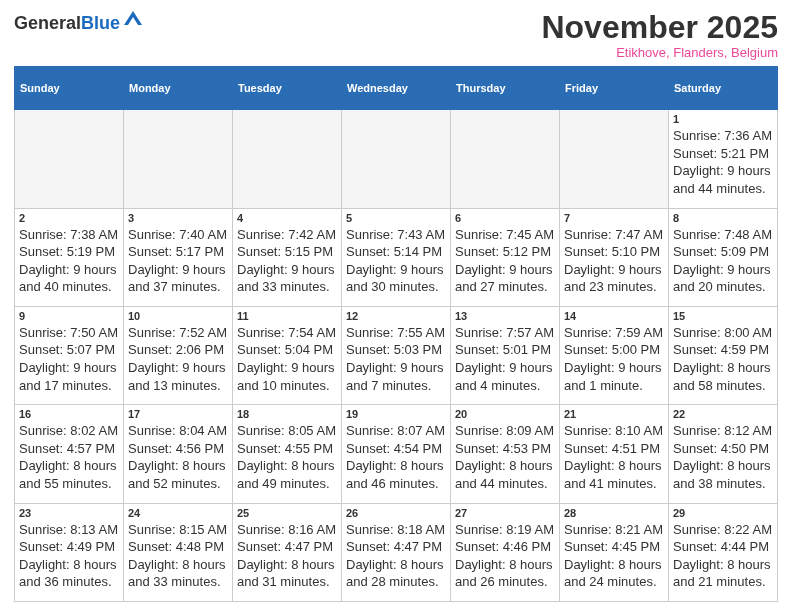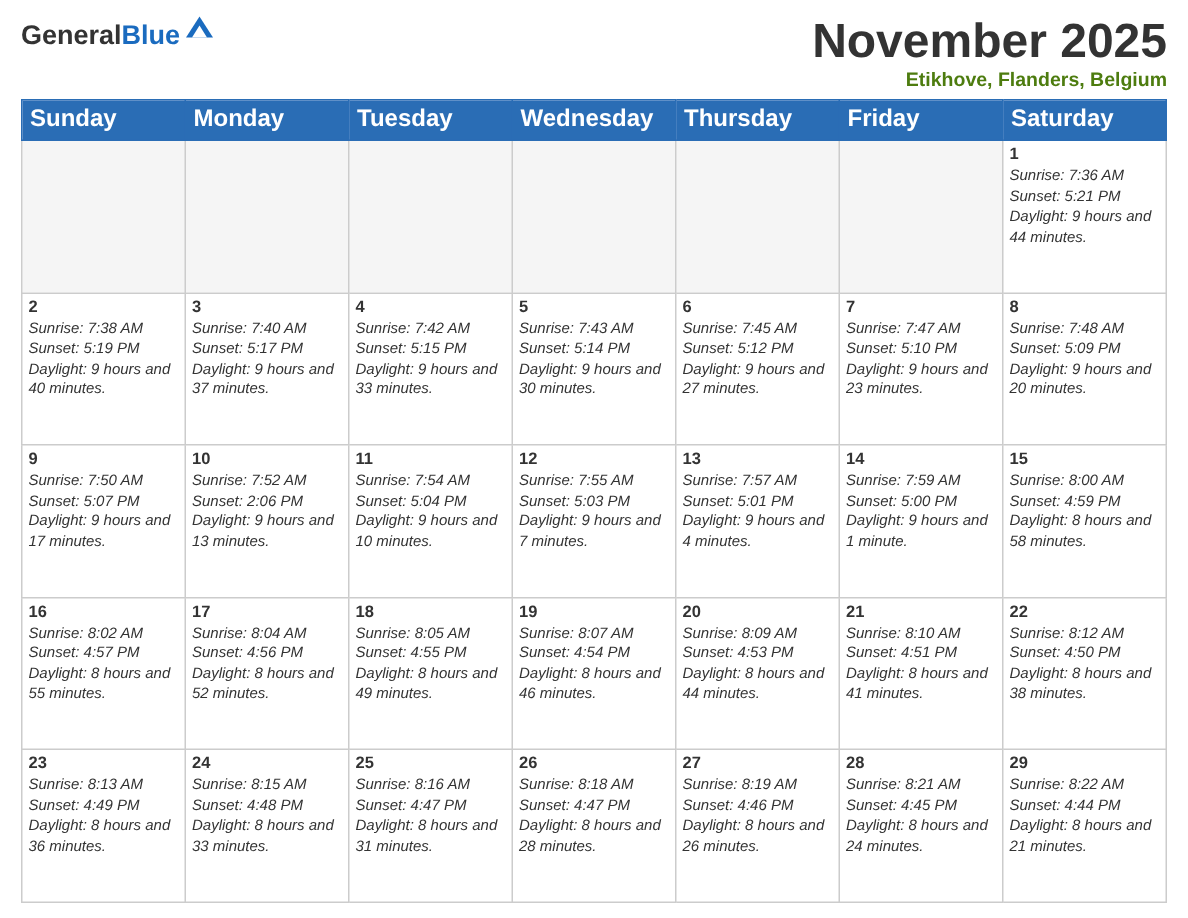--- a/index.html
+++ b/index.html
@@ -47,36 +47,35 @@
       text-align: right;
     }
     .calendar-title {
       font-size: 32px;
       font-weight: bold;
       color: #333;
       line-height: 1.1;
     }
     .calendar-subtitle {
       font-size: 13px;
-      color: #4d7c0f;
-      font-weight: bold;
+      color: #ec4899;
     }
     .calendar {
       flex: 1;
       border: 1px solid #ccc;
       border-collapse: collapse;
       width: 100%;
       table-layout: fixed;
     }
     .calendar th {
       background: #2a6db5;
       color: #fff;
-      font-size: 16px;
+      font-size: 11px;
       font-weight: bold;
-      padding: 4px 5px;
+      padding: 15px 5px;
       border: 1px solid #2a6db5;
       text-align: left;
     }
     .calendar td {
       border: 1px solid #ccc;
       vertical-align: top;
       padding: 3px 4px;
       font-size: 9.5px;
       color: #333;
       background: #fff;
@@ -86,24 +85,23 @@
       background: #f5f5f5;
     }
     .day-number {
       font-size: 11px;
       font-weight: bold;
       color: #333;
       display: block;
       margin-bottom: 2px;
     }
     .day-info {
-      font-size: 10px;
+      font-size: 13px;
       color: #333;
       line-height: 1.35;
-      font-style: italic;
     }
     .week-row td {
       height: 72px;
     }
     .last-row td {
       height: 60px;
     }
   </style>
 </head>
 <body>

